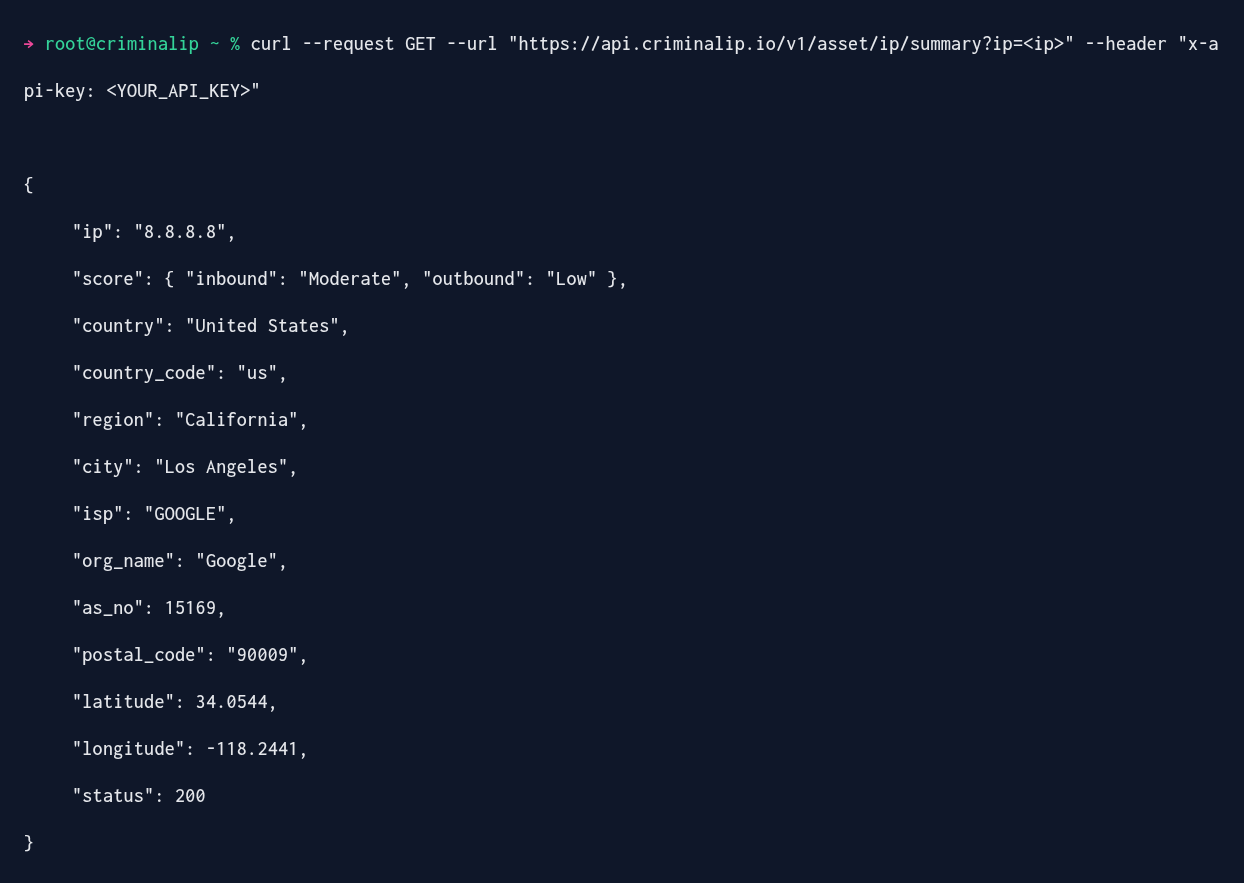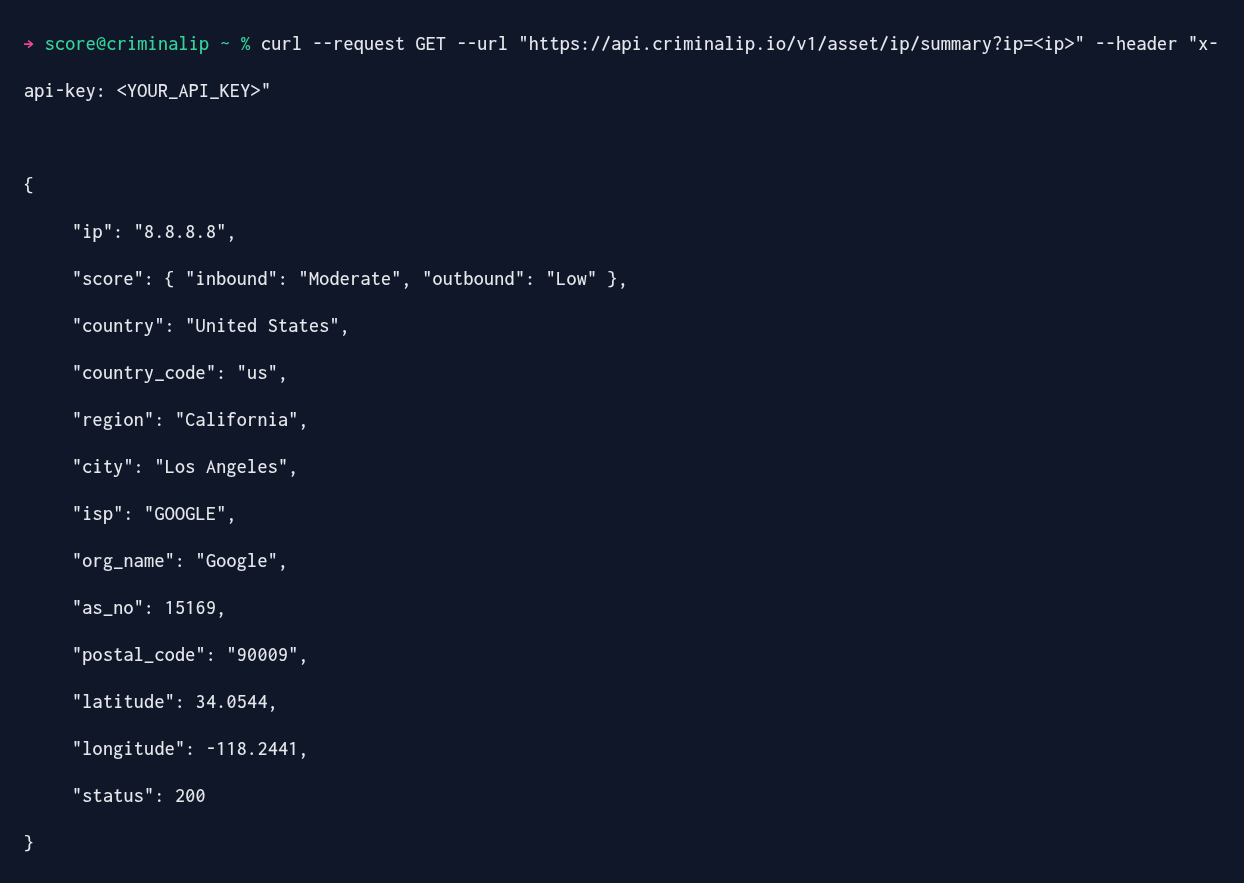--- a/index.html
+++ b/index.html
@@ -44,16 +44,16 @@
       margin-top: 0;
     }
     .indent {
       padding-left: 48px;
       display: block;
     }
   </style>
 </head>
 <body>
 
-<div class="terminal"><span class="arrow">→</span> <span class="prompt-host">score@criminalip</span> <span class="prompt-path">~</span> <span class="prompt-symbol">%</span> <span class="command">curl --request GET --url "https://api.criminalip.io/v1/asset/ip/summary?ip=&lt;ip&gt;" --header "x-api-key: &lt;YOUR_API_KEY&gt;"</span>
+<div class="terminal"><span class="arrow">→</span> <span class="prompt-host">root@criminalip</span> <span class="prompt-path">~</span> <span class="prompt-symbol">%</span> <span class="command">curl --request GET --url "https://api.criminalip.io/v1/asset/ip/summary?ip=&lt;ip&gt;" --header "x-api-key: &lt;YOUR_API_KEY&gt;"</span>
 
 <span class="output">{</span>
 <span class="indent">"ip": "8.8.8.8",</span><span class="indent">"score": { "inbound": "Moderate", "outbound": "Low" },</span><span class="indent">"country": "United States",</span><span class="indent">"country_code": "us",</span><span class="indent">"region": "California",</span><span class="indent">"city": "Los Angeles",</span><span class="indent">"isp": "GOOGLE",</span><span class="indent">"org_name": "Google",</span><span class="indent">"as_no": 15169,</span><span class="indent">"postal_code": "90009",</span><span class="indent">"latitude": 34.0544,</span><span class="indent">"longitude": -118.2441,</span><span class="indent">"status": 200</span><span class="output">}</span></div>
 
 </body></html>

